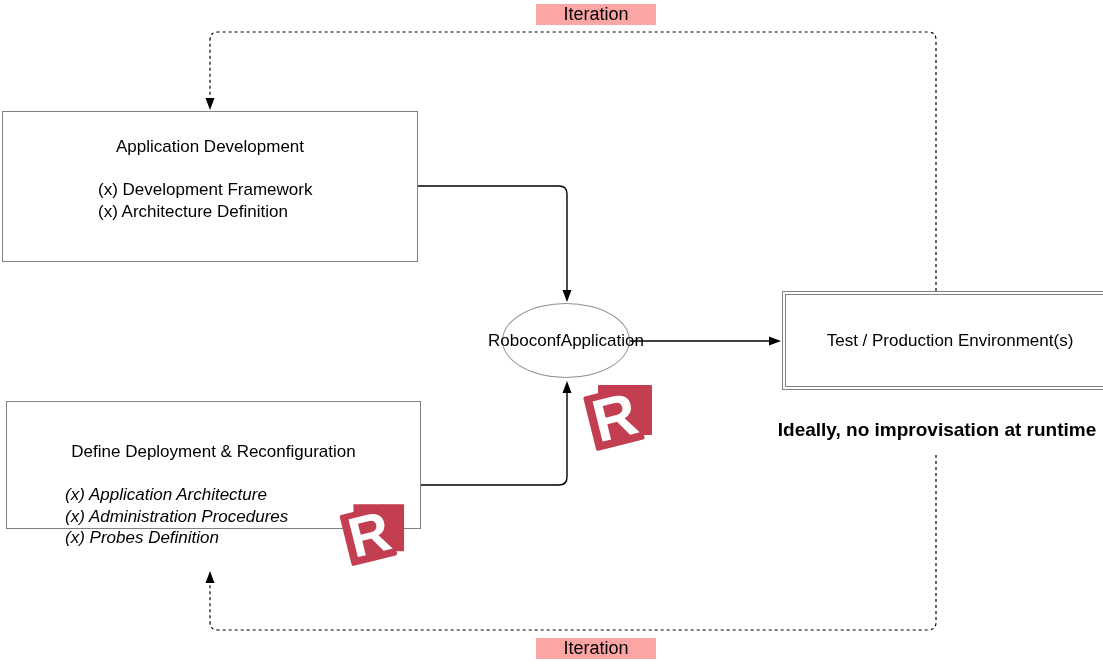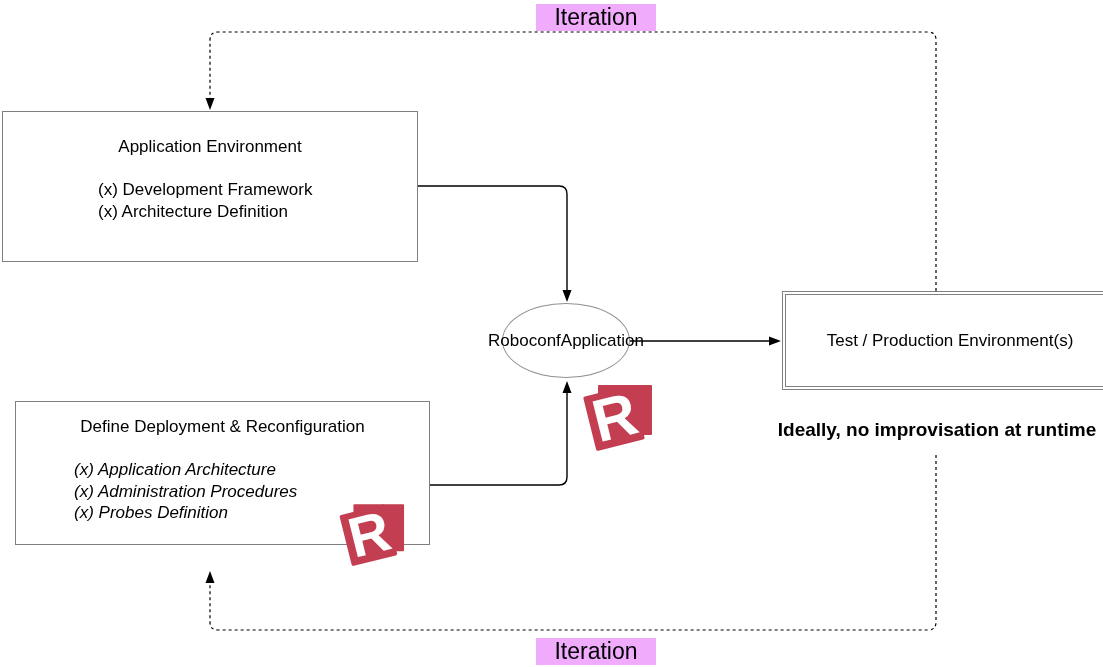--- a/index.html
+++ b/index.html
@@ -21,21 +21,21 @@
     width:100%;height:100%;border:1px solid #808080;box-sizing:border-box;
     display:flex;align-items:center;justify-content:center;
     font-size:17px;white-space:nowrap;background:#fff;
   }
   .ellipse-node{
     position:absolute;background:#fff;border:1px solid #909090;border-radius:50%;
     box-sizing:border-box;display:flex;flex-direction:row;align-items:center;justify-content:center;
     font-size:17px;line-height:21.5px;text-align:center;
   }
   .edge-label{
-    position:absolute;font-size:23px;text-align:center;white-space:nowrap;background:#f0abfc;
+    position:absolute;font-size:18px;text-align:center;white-space:nowrap;background:#fca5a5;
   }
   .runtime-note{
     position:absolute;font-size:19px;font-weight:bold;text-align:center;white-space:nowrap;background:#fff;
   }
   svg.overlay{position:absolute;left:0;top:0;}
   .logo-svg{position:absolute;overflow:visible;}
 </style>
 </head>
 <body>
 
@@ -63,29 +63,29 @@
       <polygon points="210,110 205.5,98 214.5,98" fill="#000"></polygon>
     </g>
 
     <g>
       <path d="M 936 455 V 622 Q 936 630 928 630 H 218 Q 210 630 210 622 V 583" fill="none" stroke="#000" stroke-width="1.2" stroke-dasharray="3 3"></path>
       <polygon points="210,571 205.5,583 214.5,583" fill="#000"></polygon>
     </g>
   </svg>
 
   <div class="node-box" style="left:2px;top:111px;width:416px;height:151px;padding-top:24px;">
-    <div class="node-title">Application Environment</div>
+    <div class="node-title">Application Development</div>
     <div class="blank-line"></div>
     <div class="node-items" style="padding-left:95px;">
       <div>(x) Development Framework</div>
       <div>(x) Architecture Definition</div>
     </div>
   </div>
 
-  <div class="node-box" style="left:15px;top:401px;width:415px;height:144px;padding-top:14px;">
+  <div class="node-box" style="left:6px;top:401px;width:415px;height:128px;padding-top:39px;">
     <div class="node-title">Define Deployment &amp; Reconfiguration</div>
     <div class="blank-line"></div>
     <div class="node-items" style="padding-left:58px;font-style:italic;">
       <div>(x) Application Architecture</div>
       <div>(x) Administration Procedures</div>
       <div>(x) Probes Definition</div>
     </div>
   </div>
 
   <div class="ellipse-node" style="left:502px;top:303px;width:128px;height:75px;">

